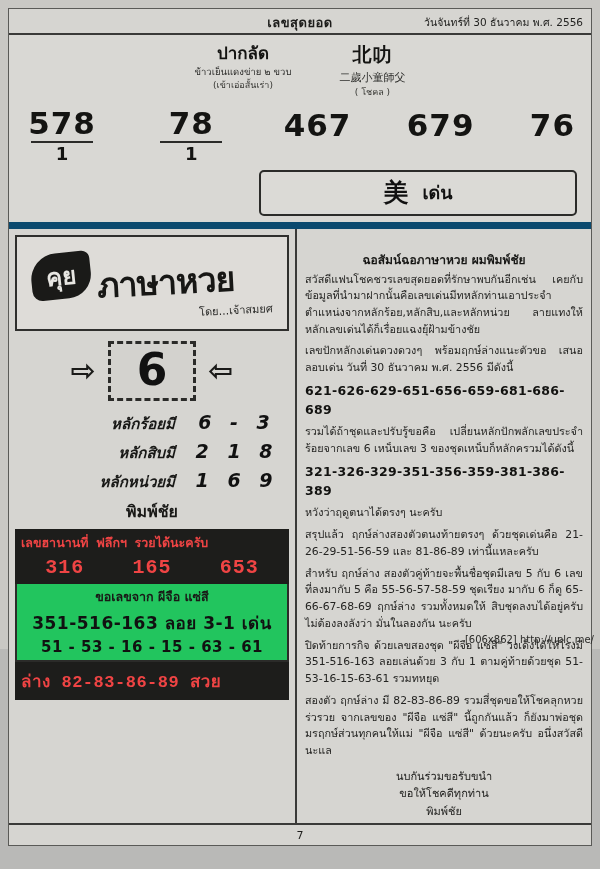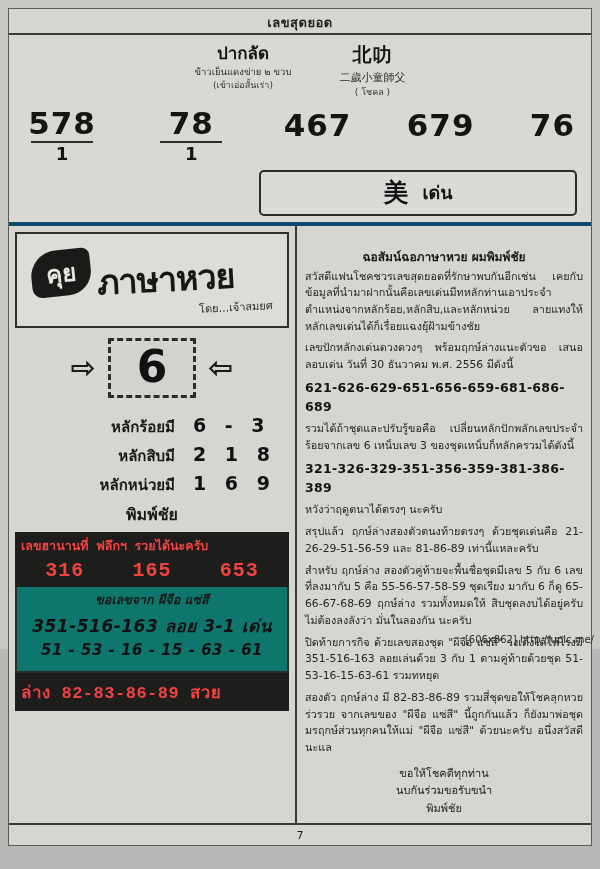--- a/index.html
+++ b/index.html
@@ -51,21 +51,21 @@
   .masthead .date {
     position: absolute;
     right: 8px;
     top: 5px;
     font-size: 10.5px;
     color: #232321;
   }
   
   .topblock {
     flex: none;
-    border-bottom: 4px solid #0c4a6e;
+    border-bottom: 7px solid #0c4a6e;
     padding: 6px 6px 4px 6px;
     background: #d9d8d4;
   }
   .headline-row {
     display: flex;
     justify-content: center;
     align-items: flex-start;
     gap: 48px;
     padding: 2px 0 6px 0;
   }
@@ -249,42 +249,43 @@
     background: #d3d2ce;
   }
   .six-box span {
     font-size: 44px;
     font-weight: bold;
     color: #111;
     line-height: 1;
   }
   
   .lak {
-    margin: 8px 2px 0 2px;
-    flex: none;
+    margin: 2px 2px 0 2px;
+    flex: none;
+    font-style: italic;
   }
   .lak-row {
     display: flex;
     align-items: baseline;
     justify-content: flex-end;
     gap: 18px;
     padding: 2px 6px;
   }
   .lak-row .lbl {
     font-size: 15px;
     font-weight: bold;
     color: #181816;
   }
   .lak-row .val {
     font-size: 19px;
     font-weight: bold;
     color: #111;
     letter-spacing: 6px;
     min-width: 88px;
-    text-align: left;
+    text-align: center;
   }
   .signature {
     text-align: center;
     font-size: 16px;
     font-weight: bold;
     color: #181816;
     padding: 3px 0 5px 0;
     flex: none;
   }
   
@@ -304,25 +305,24 @@
   .darkbox .nums {
     display: flex;
     justify-content: space-around;
     font-size: 20px;
     font-weight: bold;
     letter-spacing: 1px;
   }
   .lightbox {
     border: 2px solid #2b2b29;
     border-top: none;
-    background: #0f766e;
-    text-align: center;
-    padding: 3px 4px 12px 4px;
-    flex: none;
-    font-style: italic;
+    background: #22c55e;
+    text-align: center;
+    padding: 3px 4px 4px 4px;
+    flex: none;
   }
   .lightbox .cap {
     font-size: 12.5px;
     font-weight: bold;
     color: #191917;
     margin-bottom: 2px;
   }
   .lightbox .l1 {
     font-size: 17px;
     font-weight: bold;
@@ -395,20 +395,21 @@
   }
 </style>
 </head>
 <body>
 
 <div class="page">
   <div class="sheet">
 
     <div class="masthead">
       <div class="title">เลขสุดยอด</div>
+      <div class="date">วันจันทร์ที่ 30 ธันวาคม พ.ศ. 2556</div>
     </div>
 
     <div class="topblock">
 
       <div class="headline-row">
         <div class="head-col th">
           <div class="h1">ปากลัด</div>
           <div class="h2">ข้าวเย็นแดงข่าย ๒ ขวบ</div>
           <div class="h3">(เข้าเอ่อสั้นเร่า)</div>
         </div>
@@ -506,22 +507,22 @@
         <p class="rpara">เลขปักหลักงเด่นดวงดวงๆ พร้อมฤกษ์ล่างแนะตัวขอ เสนอลอบเด่น วันที่ 30 ธันวาคม พ.ศ. 2556 มีดังนี้</p>
         <div class="rnums">621-626-629-651-656-659-681-686-689</div>
         <p class="rpara">รวมได้ถ้าชุดและปรับรู้ขอคือ เปลี่ยนหลักปักพลักเลขประจำร้อยจากเลข 6 เหน็บเลข 3 ของชุดเหน็บก็หลักครวมได้ดังนี้</p>
         <div class="rnums">321-326-329-351-356-359-381-386-389</div>
         <p class="rpara">หวังว่าฤดูตนาได้ตรงๆ นะครับ</p>
         <p class="rpara">สรุปแล้ว ฤกษ์ล่างสองตัวตนงท้ายตรงๆ ด้วยชุดเด่นคือ 21-26-29-51-56-59 และ 81-86-89 เท่านี้แหละครับ</p>
         <p class="rpara">สำหรับ ฤกษ์ล่าง สองตัวคู่ท้ายจะพื้นชื่อชุดมีเลข 5 กับ 6 เลขที่ลงมากับ 5 คือ 55-56-57-58-59 ชุดเรียง มากับ 6 ก็ดู 65-66-67-68-69 ฤกษ์ล่าง รวมทั้งหมดให้ สิบชุดลงบได้อยู่ครับ ไม่ต้องลงลังว่า มั่นในลองกัน นะครับ</p>
         <p class="rpara">ปิดท้ายการกิจ ด้วยเลขสองชุด "ผีจือ แซ่สี" วงเด็งได้ให้โรงมี 351-516-163 ลอยเล่นด้วย 3 กับ 1 ตามคู่ท้ายด้วยชุด 51-53-16-15-63-61 รวมทหยุด</p>
         <p class="rpara">สองตัว ฤกษ์ล่าง มี 82-83-86-89 รวมสี่ชุดขอให้โชคลุกหวย ร่วรวย จากเลขของ "ผีจือ แซ่สี" นี้ถูกกันแล้ว ก็ยังมาพ่อชุดมรฤกษ์ส่วนทุกคนให้แม่ "ผีจือ แซ่สี" ด้วยนะครับ อนึ่งสวัสดีนะแล</p>
         <div class="rclose">
+          <div>นบกันร่วมขอรับขนำ</div>
           <div>ขอให้โชคดีทุกท่าน</div>
-          <div>นบกันร่วมขอรับขนำ</div>
           <div>พิมพ์ชัย</div>
         </div>
       </div>
     </div>
 
     <div class="footer">
       <span>7</span>
     </div>
   </div>
 

